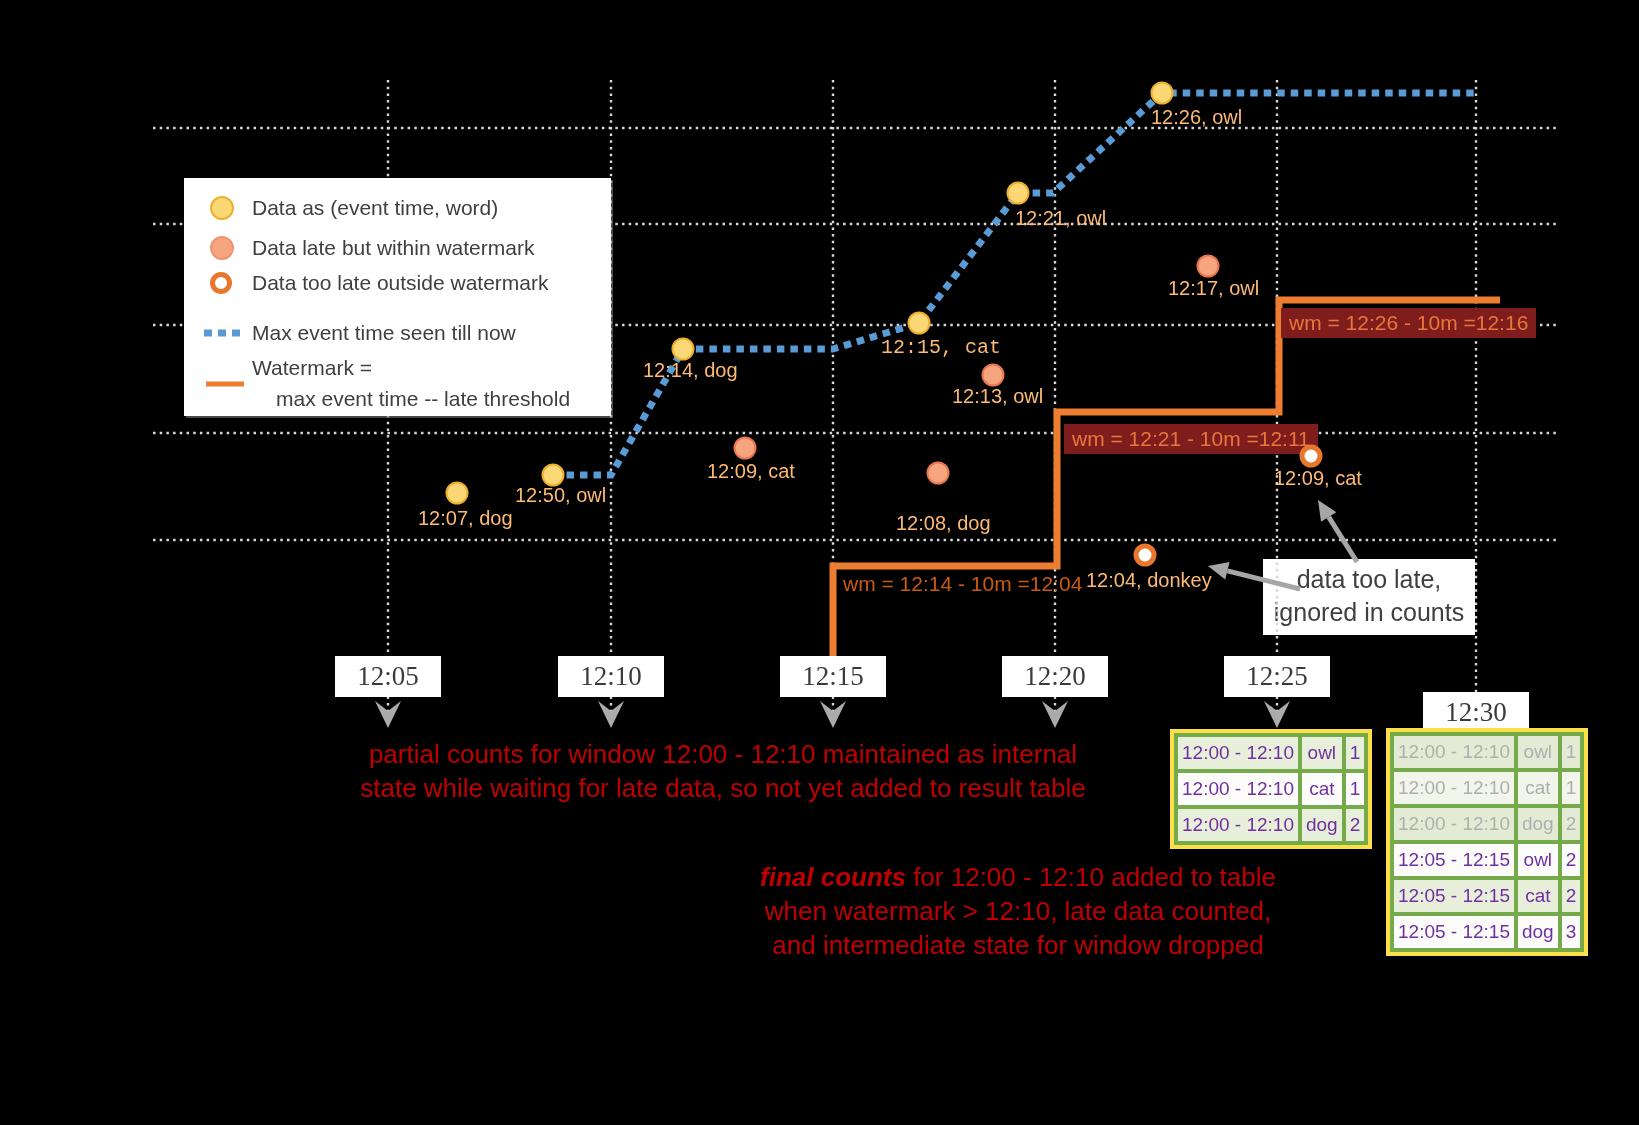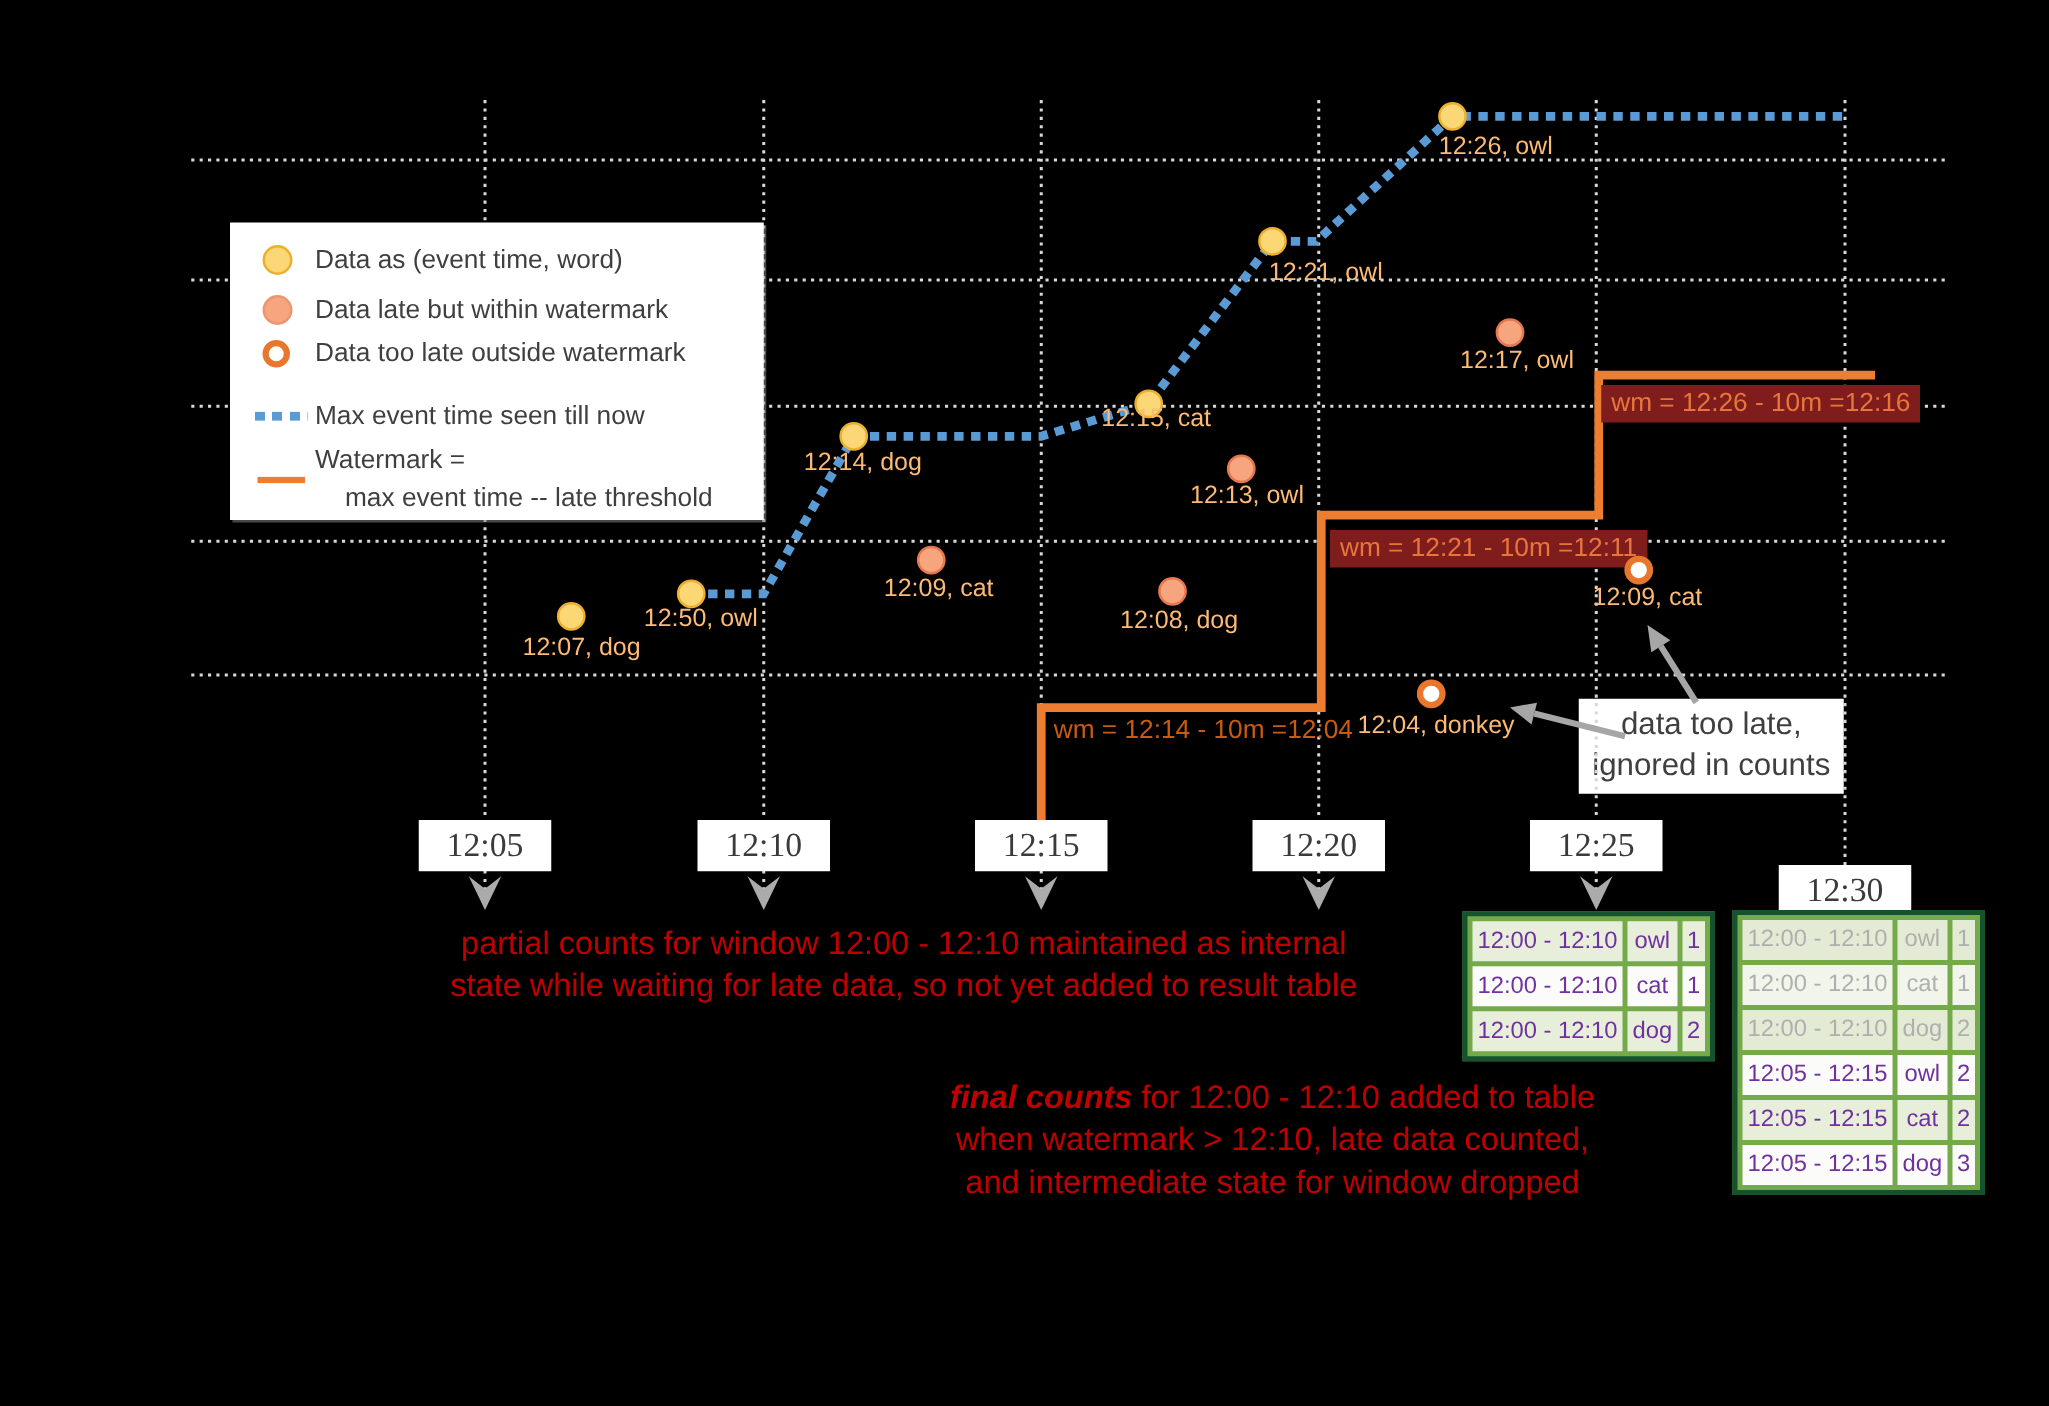--- a/index.html
+++ b/index.html
@@ -44,21 +44,21 @@
   .m-dot.salmon{background:#f6a57e;border:2px solid #ed9573;}
   .m-ring{width:22px;height:22px;border-radius:50%;background:#fff;border:5px solid #e8772e;}
   .m-dash{width:42px;height:7px;left:20px !important;
     background-image:repeating-linear-gradient(90deg,#5b9bd5 0 8px,transparent 8px 14px);}
   .m-line{width:38px;height:5px;background:#ed7d31;left:22px !important;}
   
   .red-note{position:absolute;z-index:3;transform:translateX(-50%);text-align:center;
     color:#c00000;font-size:26px;line-height:34px;white-space:nowrap;margin-left:28px;}
   .red-note .emph{font-weight:bold;font-style:italic;}
   
-  .gtable{position:absolute;z-index:3;border:4px solid #14532d;background:#74aa49;}
+  .gtable{position:absolute;z-index:3;border:4px solid #fde047;background:#74aa49;}
   .gtable table{border-collapse:separate;border-spacing:4px;}
   .gtable td{height:32px;padding:0 4px;font-size:19px;color:#7030a0;
     white-space:nowrap;text-align:center;}
   .gtable td.win{width:104px;}
   .gtable td.word{width:36px;}
   .gtable td.cnt{width:18px;}
   .gtable tr.odd td{background:#e7efdb;}
   .gtable tr.even td{background:#fbfcf9;}
   .gtable tr.faded td{color:#afafaf;}
   .gtable tr.faded.odd td{background:#e3ebd4;}
@@ -101,29 +101,29 @@
     </svg>
 
   <div id="pts">
       <div class="pt on-time" style="left: 457px; top: 493px;"></div>
       <div class="pt-label" style="left: 418px; top: 507px;">12:07, dog</div>
       <div class="pt on-time" style="left: 553px; top: 475px;"></div>
       <div class="pt-label" style="left: 515px; top: 484px;">12:50, owl</div>
       <div class="pt on-time" style="left: 683px; top: 349px;"></div>
       <div class="pt-label" style="left: 643px; top: 359px;">12:14, dog</div>
       <div class="pt on-time" style="left: 919px; top: 323px;"></div>
-      <div class="pt-label" style="left: 881px; top: 324px;">12:15, cat</div>
+      <div class="pt-label" style="left: 881px; top: 336px; font-family: Liberation Mono, monospace;">12:15, cat</div>
       <div class="pt on-time" style="left: 1018px; top: 193px;"></div>
       <div class="pt-label" style="left: 1015px; top: 207px;">12:21, owl</div>
       <div class="pt on-time" style="left: 1162px; top: 93px;"></div>
       <div class="pt-label" style="left: 1151px; top: 106px;">12:26, owl</div>
       <div class="pt late" style="left: 745px; top: 448px;"></div>
       <div class="pt-label" style="left: 707px; top: 460px;">12:09, cat</div>
       <div class="pt late" style="left: 938px; top: 473px;"></div>
-      <div class="pt-label" style="left: 896px; top: 485px;">12:08, dog</div>
+      <div class="pt-label" style="left: 896px; top: 512px;">12:08, dog</div>
       <div class="pt late" style="left: 993px; top: 375px;"></div>
       <div class="pt-label" style="left: 952px; top: 385px;">12:13, owl</div>
       <div class="pt late" style="left: 1208px; top: 266px;"></div>
       <div class="pt-label" style="left: 1168px; top: 277px;">12:17, owl</div>
       <div class="pt too-late" style="left: 1145px; top: 555px;"></div>
       <div class="pt-label" style="left: 1086px; top: 569px;">12:04, donkey</div>
       <div class="pt too-late" style="left: 1311px; top: 456px;"></div>
       <div class="pt-label" style="left: 1274px; top: 467px;">12:09, cat</div>
     </div>
 

